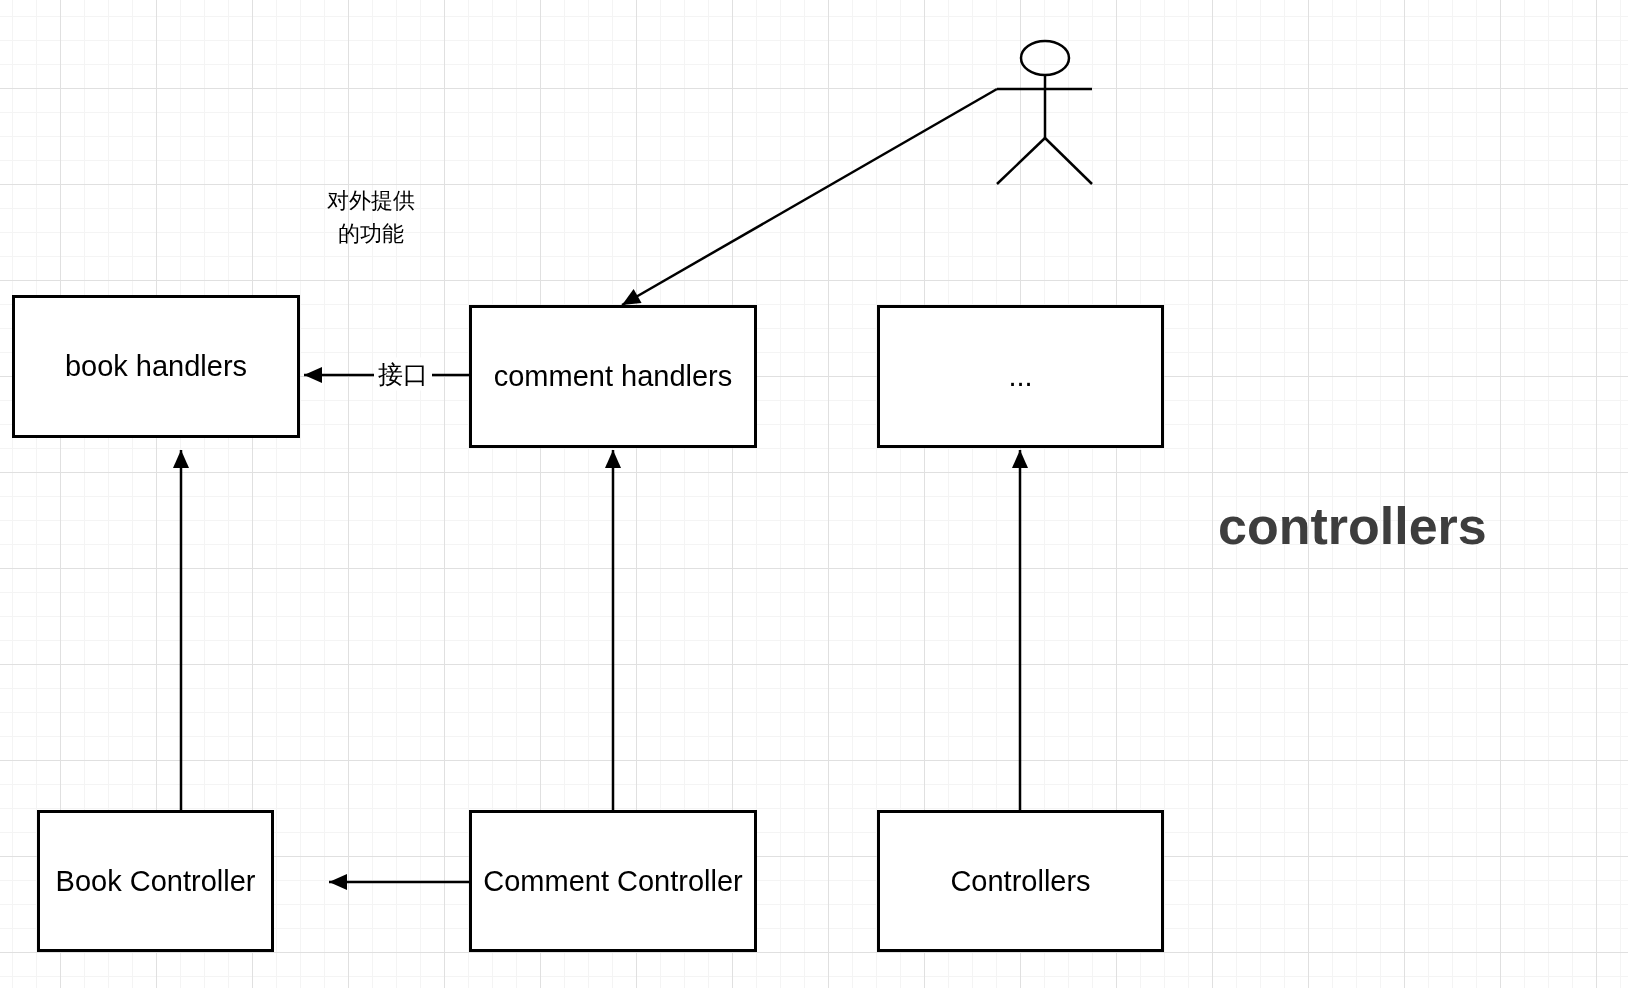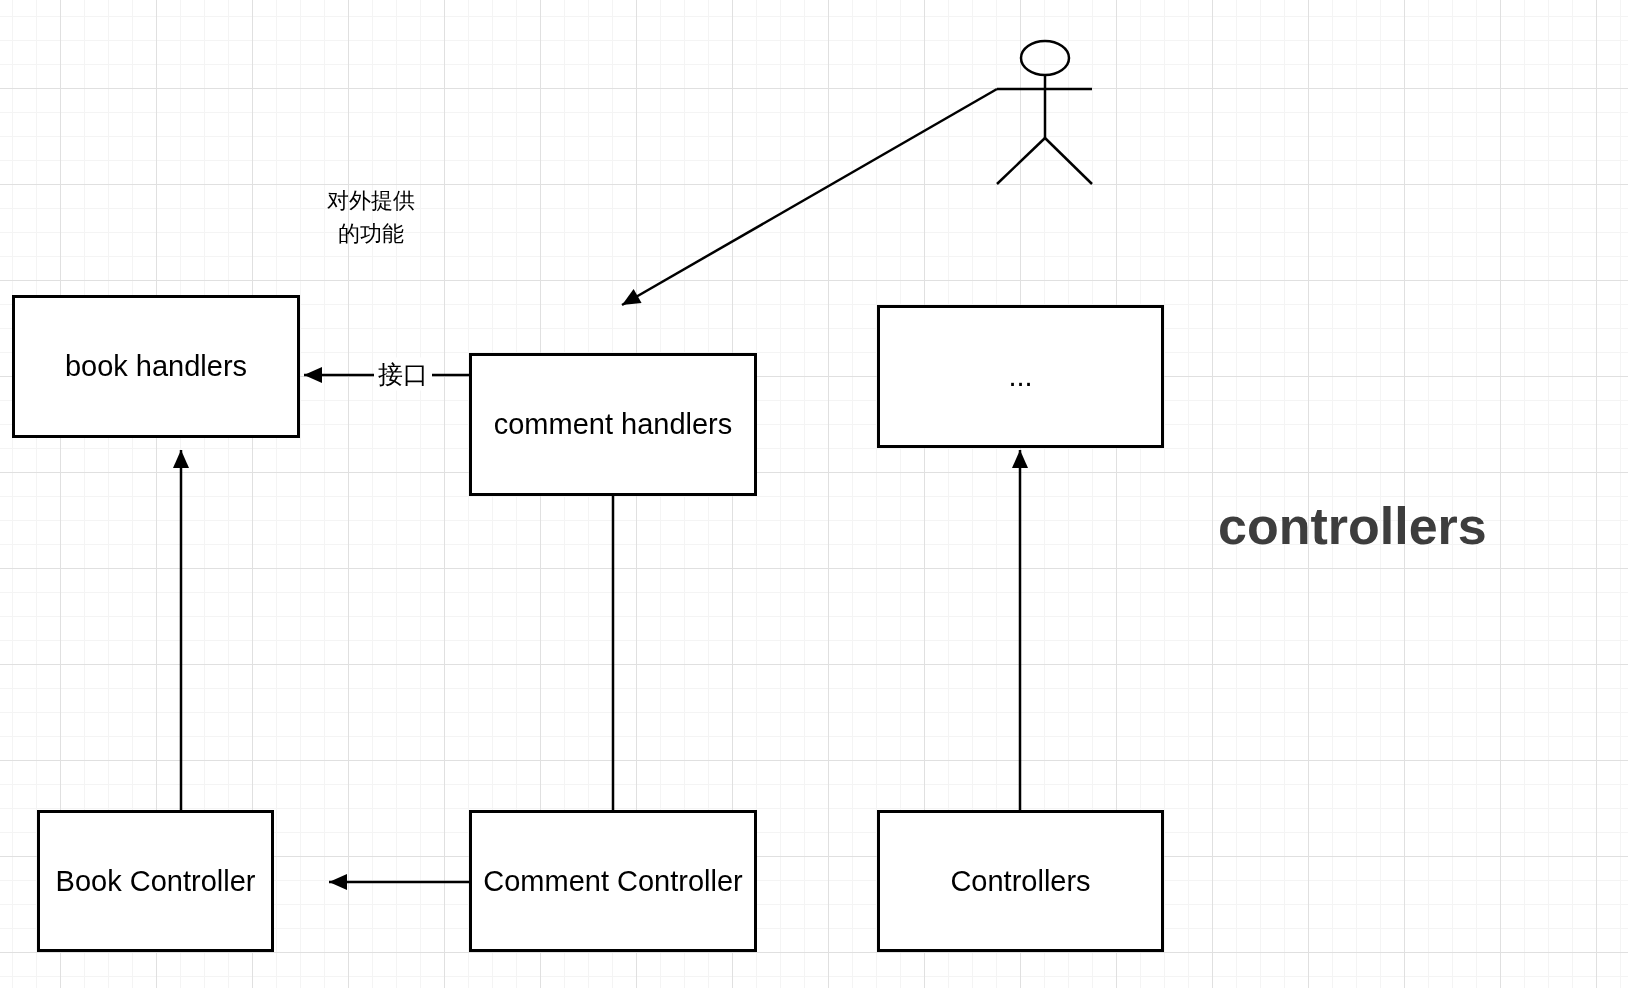--- a/index.html
+++ b/index.html
@@ -36,21 +36,21 @@
     background: #ffffff;
     display: flex;
     align-items: center;
     justify-content: center;
     font-size: 29px;
     color: #000000;
     text-align: center;
     line-height: 1.2;
   }
   .node-book-handlers     { left: 12px;  top: 295px; width: 288px; height: 143px; }
-  .node-comment-handlers  { left: 469px; top: 305px; width: 288px; height: 143px; margin-top: 48px; }
+  .node-comment-handlers  { left: 469px; top: 305px; width: 288px; height: 143px; }
   .node-ellipsis          { left: 877px; top: 305px; width: 287px; height: 143px; }
   .node-book-controller   { left: 37px;  top: 810px; width: 237px; height: 142px; }
   .node-comment-controller{ left: 469px; top: 810px; width: 288px; height: 142px; }
   .node-controllers       { left: 877px; top: 810px; width: 287px; height: 142px; }
 
   .edge-label {
     position: absolute;
     left: 387px;
     top: 374px;
     transform: translate(-50%, -50%);

